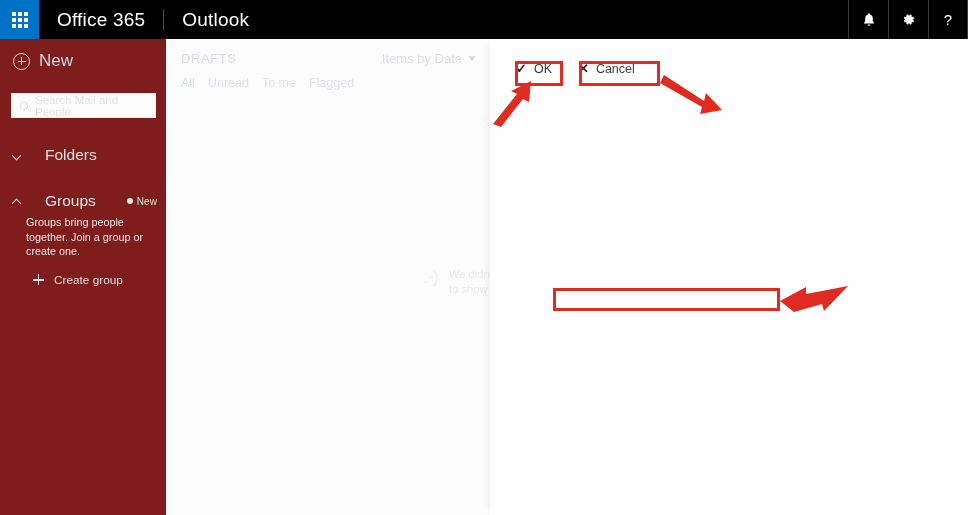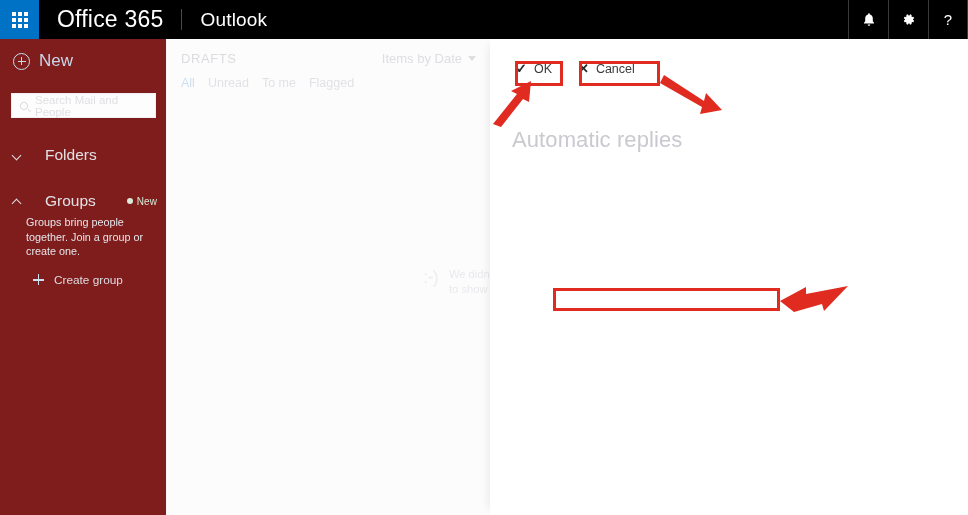--- a/index.html
+++ b/index.html
@@ -20,21 +20,21 @@
     width: 39px; height: 39px; background: #0072c6;
     display: flex; align-items: center; justify-content: center;
   }
   .waffle-grid {
     display: grid; grid-template-columns: repeat(3, 4px);
     grid-template-rows: repeat(3, 4px); gap: 2px;
   }
   .waffle-grid i { display: block; width: 4px; height: 4px; background: #fff; }
   .suite-brand {
     display: flex; align-items: center; color: #ffffff;
-    font-size: 23px; padding: 8px 18px; letter-spacing: .2px;
+    font-size: 19px; padding: 8px 18px; letter-spacing: .2px;
   }
   .suite-sep { width: 1px; background: #4a4a4a; margin: 9px 0; }
   .suite-app {
     display: flex; align-items: center; color: #ffffff;
     font-size: 19px; padding: 0 18px; letter-spacing: .2px;
   }
   .suite-spacer { flex: 1; }
   .suite-icons { display: flex; align-items: stretch; }
   .suite-icon {
     width: 40px; display: flex; align-items: center; justify-content: center;
@@ -281,21 +281,20 @@
         <span class="act-btn">
           <span class="glyph">✓</span>
           <span>OK</span>
         </span>
         <span class="act-btn">
           <span class="glyph">✕</span>
           <span>Cancel</span>
         </span>
       </div>
 
-      <div class="pane-title">Automatic replies</div>
 
     </div>
   </div>
 
   <div class="ann-box" style="left:515px; top:61px; width:48px; height:25px;"></div>
   <div class="ann-box" style="left:579px; top:61px; width:81px; height:25px;"></div>
   <div class="ann-box" style="left:553px; top:288px; width:227px; height:23px;"></div>
 
   <svg class="ann-arrow" style="left:487px; top:78px;" width="60" height="50" viewBox="0 0 60 50">
     <path d="M6 46 L30 16 L24 13 L44 3 L42 24 L36 21 L14 49 Z" fill="#e02b20"></path>

